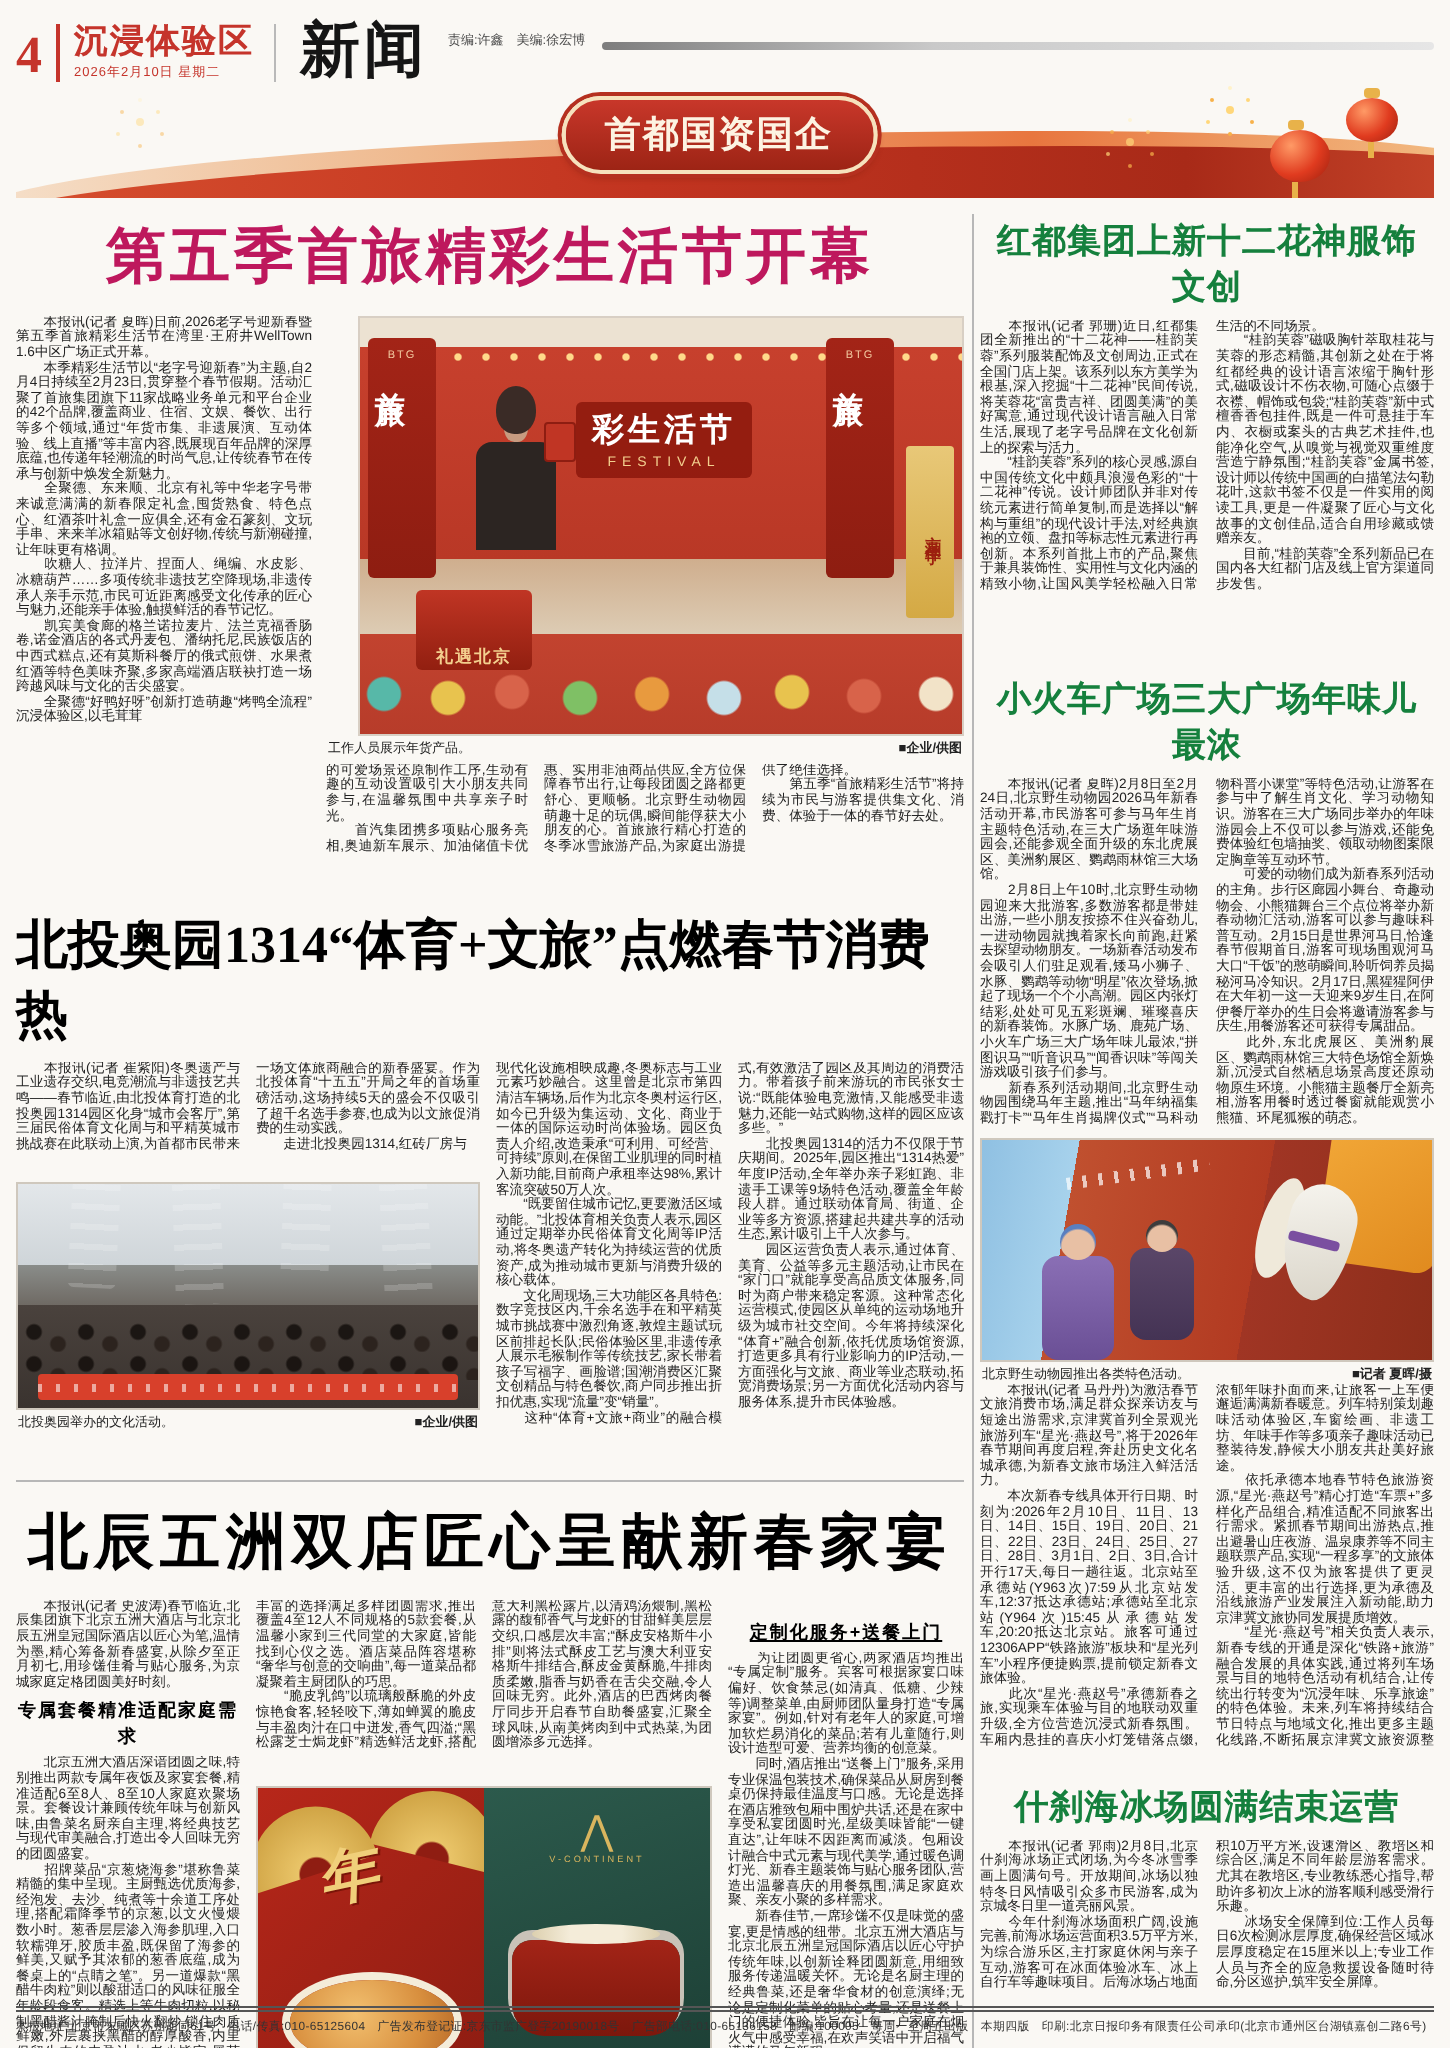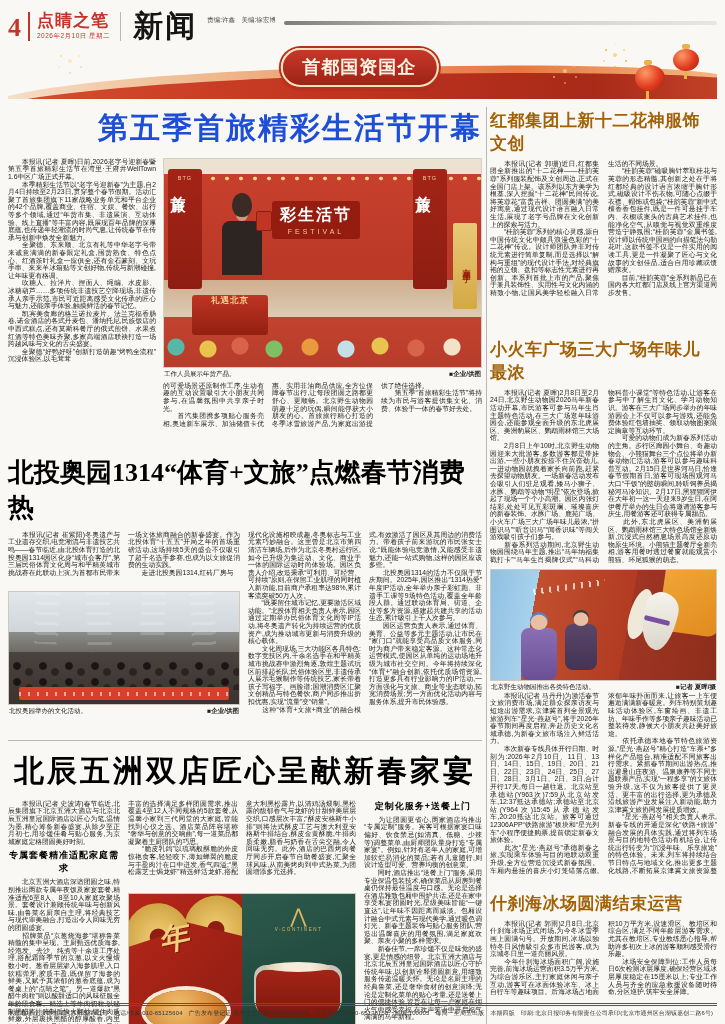--- a/index.html
+++ b/index.html
@@ -55,46 +55,46 @@
   .vrule { width:1px; background:#b7b7b7; margin:2px 3px 0 4px; }
   .right-sec { flex:1; min-width:0; }
   .hrule { height:1px; background:#b7b7b7; margin:5px 0; }
 
   .bodytext { font-size:6.8px; line-height:7.6px; text-align:justify; white-space:pre-line; color:#222; overflow:hidden; }
   .cap-row { display:flex; justify-content:space-between; align-items:center; font-size:6.5px; padding:2px 1px 0; color:#222; }
   .cap-credit { font-weight:bold; }
 
   
   .a1-kicker { text-align:center; font-size:12.5px; font-weight:bold; letter-spacing:3px; margin-top:2px; }
-  .a1-head { text-align:right; font:bold 30px "Liberation Serif","DejaVu Serif",serif; letter-spacing:2px; margin:3px 0 9px; color:#1d4ed8; }
+  .a1-head { text-align:center; font:bold 30px "Liberation Serif","DejaVu Serif",serif; letter-spacing:2px; margin:3px 0 9px; color:#be185d; }
   .a1-body { display:flex; gap:7px; }
   .a1-col1 { width:148px; flex:none; height:288px; }
   .a1-right { flex:1; min-width:0; }
   .photo-main { position:relative; height:210px; overflow:hidden; border:1px solid #d8cfc4;
-    background:linear-gradient(180deg,#ece2d2 0%,#ece2d2 7%,#c7402d 7%,#b93826 58%,#cfae8e 58%,#ddccb4 76%,#c2432f 76%,#b73c2a 100%); }
+    background:linear-gradient(180deg,#ece2d2 0%,#ece2d2 7%,#c7402d 7%,#b93826 58%,#cfae8e 58%,#ddccb4 76%,#c2432f 76%,#b73c2a 100%);margin-left:16px; }
   .pm-lights { position:absolute; left:0; right:0; top:16px; height:7px;
     background-image:radial-gradient(circle,#ffd98a 1.5px,transparent 2.2px); background-size:14px 7px; }
   .pm-banner-l,.pm-banner-r { position:absolute; top:10px; width:34px; height:120px; background:linear-gradient(#a32417,#8e1d11);
     border-radius:3px; color:#fff; text-align:center; padding-top:6px; }
   .pm-banner-l { left:4px; } .pm-banner-r { right:34px; }
   .pm-brand { font-size:5.5px; color:#f3c9a0; letter-spacing:1px; }
   .pm-vtext { writing-mode:vertical-rl; font:bold 15px "Liberation Serif","DejaVu Serif",serif; margin-top:3px; letter-spacing:2px; }
   .pm-title { position:absolute; left:108px; top:42px; background:rgba(140,24,12,.85); padding:4px 8px; border-radius:3px; text-align:center; }
   .pm-title-cn { font:bold 16px "Liberation Serif","DejaVu Serif",serif; color:#fff; letter-spacing:2px; }
   .pm-title-en { font-size:7px; color:#f3cf8e; letter-spacing:3px; margin-top:2px; }
   .pm-person { position:absolute; left:56px; top:34px; width:44px; height:88px; }
   .pm-person .head { width:20px; height:24px; border-radius:50% 50% 46% 46%; background:#3a2b26; margin:0 auto;
     box-shadow:0 8px 0 -4px #c79b80; }
   .pm-person .torso { width:40px; height:54px; background:#2c2522; border-radius:8px 8px 0 0; margin:4px auto 0; }
   .pm-bag { position:absolute; left:92px; top:52px; width:16px; height:20px; background:#c03524; border:1px solid #8e1d11; border-radius:2px; }
   .pm-box { position:absolute; left:118px; top:128px; width:86px; height:46px; background:linear-gradient(#e5c26b,#d2a944);
     border-radius:3px; display:flex; align-items:center; justify-content:center; }
   .pm-box span { font:bold 11px "Liberation Serif","DejaVu Serif",serif; color:#9c1f0e; letter-spacing:2px; }
-  .pm-product { position:absolute; left:28px; top:136px; width:76px; height:40px; background:linear-gradient(#c03524,#921f10);
-    border-radius:3px; display:flex; align-items:flex-start; justify-content:center; }
+  .pm-product { position:absolute; left:28px; top:136px; width:58px; height:40px; background:linear-gradient(#c03524,#921f10);
+    border-radius:3px; display:flex; align-items:flex-end; justify-content:center; }
   .pm-product span { font:bold 8.5px "Liberation Serif","DejaVu Serif",serif; color:#f3cf8e; letter-spacing:1px; }
   .pm-side { position:absolute; right:4px; top:64px; width:24px; height:86px; background:linear-gradient(#e8c878,#d4a944);
     border-radius:2px; display:flex; align-items:center; justify-content:center; }
   .pm-side span { writing-mode:vertical-rl; font:bold 8px "Liberation Serif","DejaVu Serif",serif; color:#9c1f0e; letter-spacing:2px; }
   .pm-goods { position:absolute; left:0; right:0; bottom:8px; height:26px;
     background-image:radial-gradient(circle at 12px 14px,#57b8a8 8px,transparent 9px),
       radial-gradient(circle at 44px 16px,#e8c34e 8px,transparent 9px),
       radial-gradient(circle at 76px 13px,#d8634a 8px,transparent 9px),
       radial-gradient(circle at 110px 16px,#7fc065 8px,transparent 9px),
       radial-gradient(circle at 146px 14px,#e89a3e 8px,transparent 9px),
@@ -145,21 +145,21 @@
   .pa3-right { position:relative; width:50%; background:linear-gradient(160deg,#2c5a4c,#1d4036); overflow:hidden; }
   .vlogo { position:absolute; left:50%; top:12px; transform:translateX(-50%); text-align:center; color:#d9b55e; }
   .vlogo .wing { font-size:20px; line-height:1; }
   .vlogo .wordmark { font-size:4.6px; letter-spacing:1.5px; margin-top:1px; }
   .pa3-pot { position:absolute; left:14px; bottom:8px; width:84px; height:48px; border-radius:10px 10px 16px 16px;
     background:linear-gradient(#a32417,#7c170c); box-shadow:0 -3px 0 2px #c9c2b8; }
   .pa3-pot::before { content:""; position:absolute; left:10px; top:-8px; right:10px; height:10px; border-radius:50%;
     background:radial-gradient(circle,#f4ecd9 40%,#dccfae); }
 
   
-  .r-head { text-align:left; font:bold 17px "Liberation Serif","DejaVu Serif",serif; margin:4px 0 5px; color:#a16207; letter-spacing:.5px; }
+  .r-head { text-align:center; font:bold 17px "Liberation Serif","DejaVu Serif",serif; margin:4px 0 5px; color:#15803d; letter-spacing:.5px; }
   .r-body { column-count:2; column-gap:9px; }
   .r1-body { height:174px; }
   .r2-body { height:176px; }
   .r3-body { height:188px; }
   .r4-body { height:100px; }
   .photo-r2 { position:relative; height:112px; margin-top:4px; overflow:hidden; border:1px solid #cfc8bd;
     background:linear-gradient(100deg,#8fc0e2 0%,#a7d2ec 20%,#c0502f 20%,#b23b22 60%,#a03524 60%,#8c2e1a 100%); }
   .pr2-sign { position:absolute; left:36px; top:6px; width:84px; height:22px; background:linear-gradient(#f2b8cd,#e591b4);
     border-radius:4px; transform:rotate(-8deg);
     background-image:repeating-linear-gradient(90deg,rgba(255,255,255,.7) 0 2px,transparent 2px 8px);
@@ -186,21 +186,21 @@
   .footer-text { font-size:5.9px; color:#333; letter-spacing:.2px; white-space:nowrap; overflow:hidden; }
 </style>
 </head>
 <body>
 
 <div class="page">
 
   <header class="masthead">
     <div class="pagenum">4</div>
     <div class="mast-block">
-      <div class="paper-name">点睛之笔</div>
+      <div class="paper-name">沉浸体验区</div>
       <div class="date-line">2026年2月10日 星期二</div>
     </div>
     <div class="section-name">新闻</div>
     <div class="editors">责编:许鑫　美编:徐宏博</div>
     <div class="header-rule"></div>
   </header>
 
   <div class="banner">
     <div class="wave-back"></div>
     <div class="wave-front"></div>
@@ -320,21 +320,21 @@
                 <div class="vlogo">
                   <div class="wing">⋀</div>
                   <div class="wordmark">V-CONTINENT</div>
                 </div>
                 <div class="pa3-pot"></div>
               </div>
             </div>
 
           </div>
           <div class="a3-col4" style="flex:1; min-width:0; height:254px; overflow:hidden;">
-            <div class="subhead" style="margin-top:0;">定制化服务+送餐上门</div>
+            <div class="subhead" style="margin-top:10px;text-decoration:underline;">定制化服务+送餐上门</div>
             <div class="bodytext">　　为让团圆更省心,两家酒店均推出“专属定制”服务。宾客可根据家宴口味偏好、饮食禁忌(如清真、低糖、少辣等)调整菜单,由厨师团队量身打造“专属家宴”。例如,针对有老年人的家庭,可增加软烂易消化的菜品;若有儿童随行,则设计造型可爱、营养均衡的创意菜。
 　　同时,酒店推出“送餐上门”服务,采用专业保温包装技术,确保菜品从厨房到餐桌仍保持最佳温度与口感。无论是选择在酒店雅致包厢中围炉共话,还是在家中享受私宴团圆时光,星级美味皆能“一键直达”,让年味不因距离而减淡。包厢设计融合中式元素与现代美学,通过暖色调灯光、新春主题装饰与贴心服务团队,营造出温馨喜庆的用餐氛围,满足家庭欢聚、亲友小聚的多样需求。
 　　新春佳节,一席珍馐不仅是味觉的盛宴,更是情感的纽带。北京五洲大酒店与北京北辰五洲皇冠国际酒店以匠心守护传统年味,以创新诠释团圆新意,用细致服务传递温暖关怀。无论是名厨主理的经典鲁菜,还是奢华食材的创意演绎;无论是定制化菜单的贴心考量,还是送餐上门的便捷体验,皆旨在让每一户家庭在烟火气中感受幸福,在欢声笑语中开启福气满满的马年新程。</div>
           </div>
         </div>
       </article>
     </section>
 
     <div class="vrule"></div>
 

